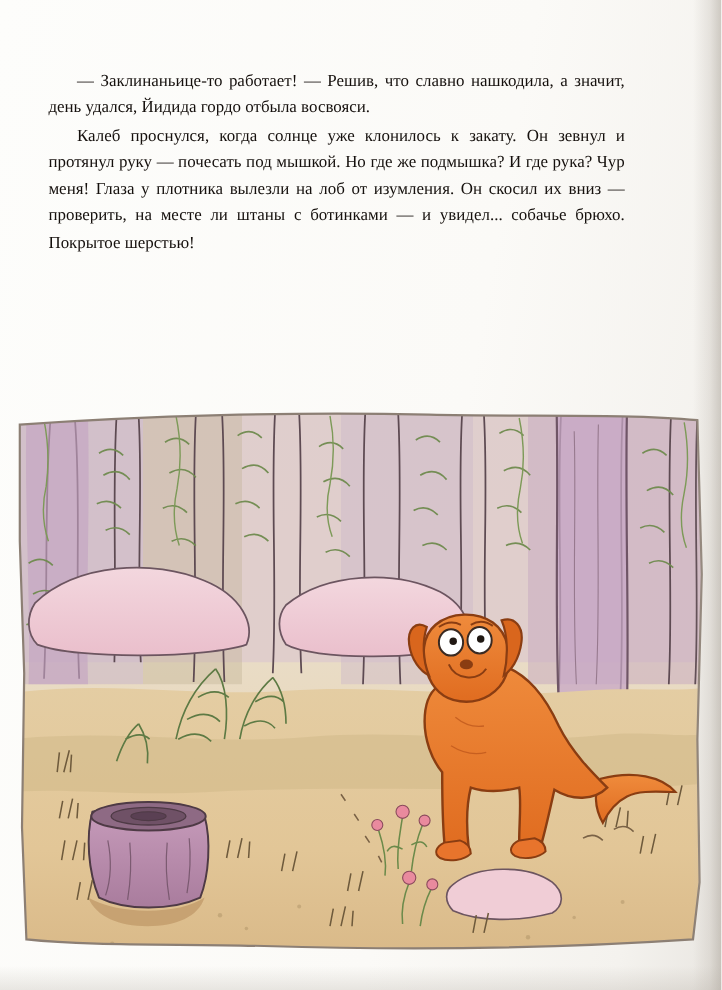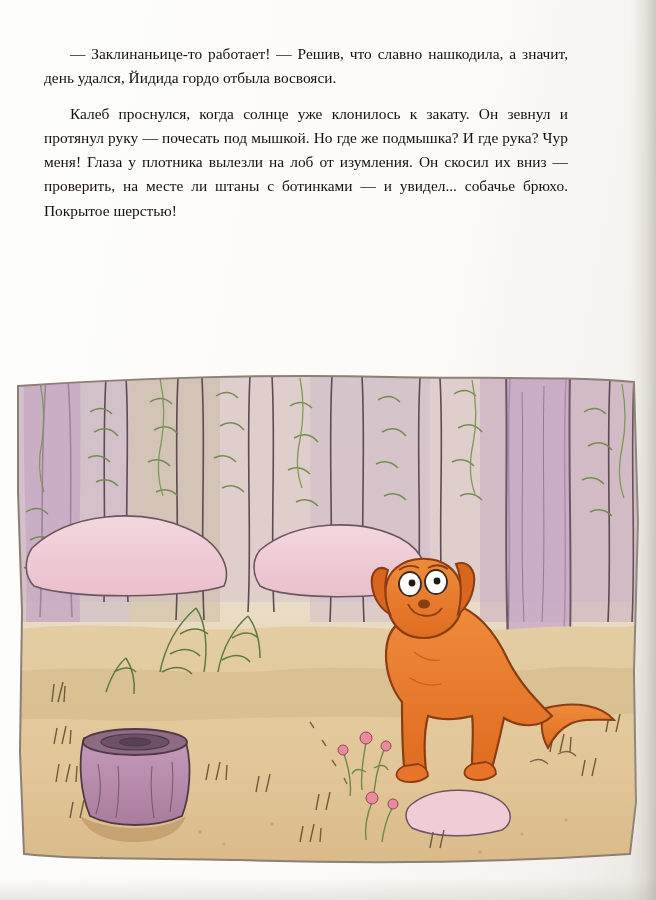--- a/index.html
+++ b/index.html
@@ -32,35 +32,35 @@
     position: absolute;
     left: 0; bottom: 0;
     width: 656px; height: 22px;
     background: linear-gradient(180deg, rgba(200,195,188,0) 0%, rgba(185,179,170,0.30) 100%);
     pointer-events: none;
   }
 
   .text-block {
     position: absolute;
     left: 44px;
-    top: 42px;
+    top: 62px;
     width: 524px;
   }
   .para {
     margin: 0 0 0.0em 0;
     font-size: 15.4px;
     line-height: 24.1px;
     color: #15100d;
     text-align: justify;
     text-indent: 26px;
     letter-spacing: 0.0px;
     font-family: "Liberation Serif", serif;
   }
   .para + .para {
-    margin-top: 12px;
+    margin-top: 2px;
   }
 
   .illustration {
     position: absolute;
     left: 10px;
     top: 372px;
     width: 636px;
     height: 500px;
   }
   .illustration svg {

